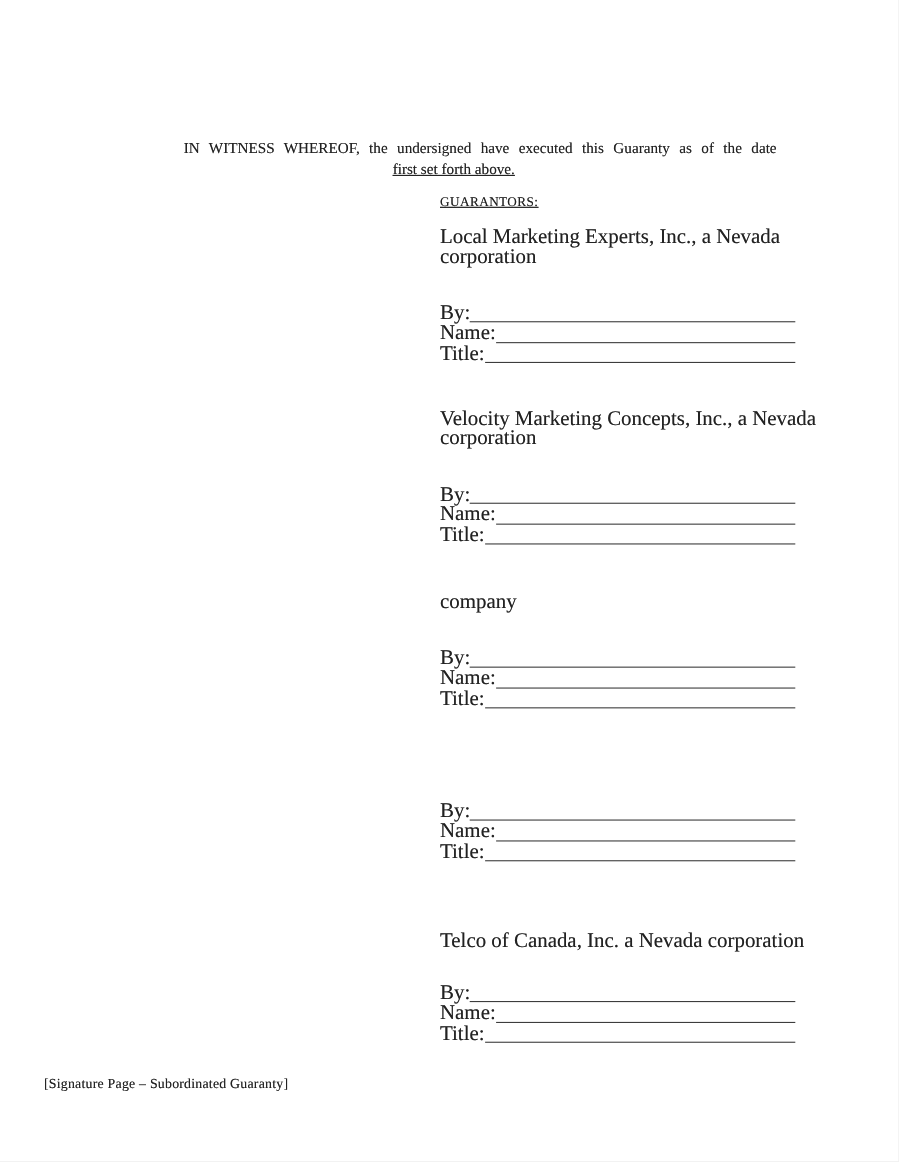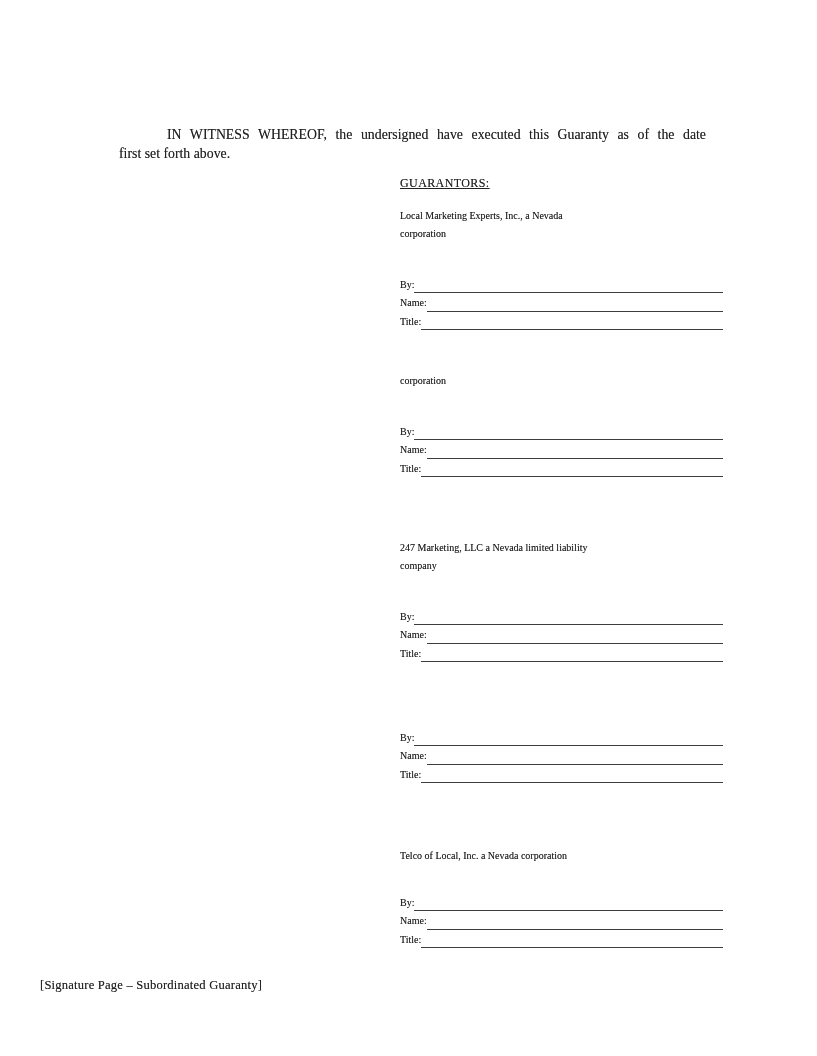--- a/index.html
+++ b/index.html
@@ -17,30 +17,30 @@
   .opening{
     position:absolute;left:119px;top:126px;width:587px;
     font-size:13.8px;line-height:18.5px;
   }
   .opening .l1{
     text-align:justify;
     text-align-last:justify;
     text-indent:48px;
     white-space:normal;
   }
-  .opening .l2{text-align:left;}
+  .opening .l2{text-align:center;text-decoration:underline;}
   
   .heading{
     position:absolute;left:400px;top:176px;
     font-size:12px;
     text-decoration:underline;
     letter-spacing:0.4px;
   }
   
-  .guarantor{position:absolute;left:400px;width:323px;font-size:10px;}
+  .guarantor{position:absolute;left:400px;width:323px;font-size:19px;}
   .g1{top:207px;}
   .g2{top:372px;}
   .g3{top:539px;}
   .g4{top:700px;}
   .g5{top:847px;}
   .name-line{line-height:18px;white-space:nowrap;}
   .name-line:empty{display:none;}
   .sig{margin-top:33px;text-align:right;}
   .g4 .sig,.g5 .sig{margin-top:29px;}
   .sig-row{display:flex;height:18.3px;line-height:18.3px;}
@@ -83,39 +83,39 @@
         <span class="fill"></span>
       </div>
       <div class="sig-row">
         <span class="lbl">Title:</span>
         <span class="fill"></span>
       </div>
     </div>
   </div>
 
   <div class="guarantor g2">
+    <div class="name-line">Velocity Marketing Concepts, Inc., a Nevada</div>
     <div class="name-line">corporation</div>
     <div class="sig">
       <div class="sig-row">
         <span class="lbl">By:</span>
         <span class="fill"></span>
       </div>
       <div class="sig-row">
         <span class="lbl">Name:</span>
         <span class="fill"></span>
       </div>
       <div class="sig-row">
         <span class="lbl">Title:</span>
         <span class="fill"></span>
       </div>
     </div>
   </div>
 
   <div class="guarantor g3">
-    <div class="name-line">247 Marketing, LLC a Nevada limited liability</div>
     <div class="name-line">company</div>
     <div class="sig">
       <div class="sig-row">
         <span class="lbl">By:</span>
         <span class="fill"></span>
       </div>
       <div class="sig-row">
         <span class="lbl">Name:</span>
         <span class="fill"></span>
       </div>
@@ -138,21 +138,21 @@
         <span class="fill"></span>
       </div>
       <div class="sig-row">
         <span class="lbl">Title:</span>
         <span class="fill"></span>
       </div>
     </div>
   </div>
 
   <div class="guarantor g5">
-    <div class="name-line">Telco of Local, Inc. a Nevada corporation</div>
+    <div class="name-line">Telco of Canada, Inc. a Nevada corporation</div>
 
     <div class="sig">
       <div class="sig-row">
         <span class="lbl">By:</span>
         <span class="fill"></span>
       </div>
       <div class="sig-row">
         <span class="lbl">Name:</span>
         <span class="fill"></span>
       </div>

